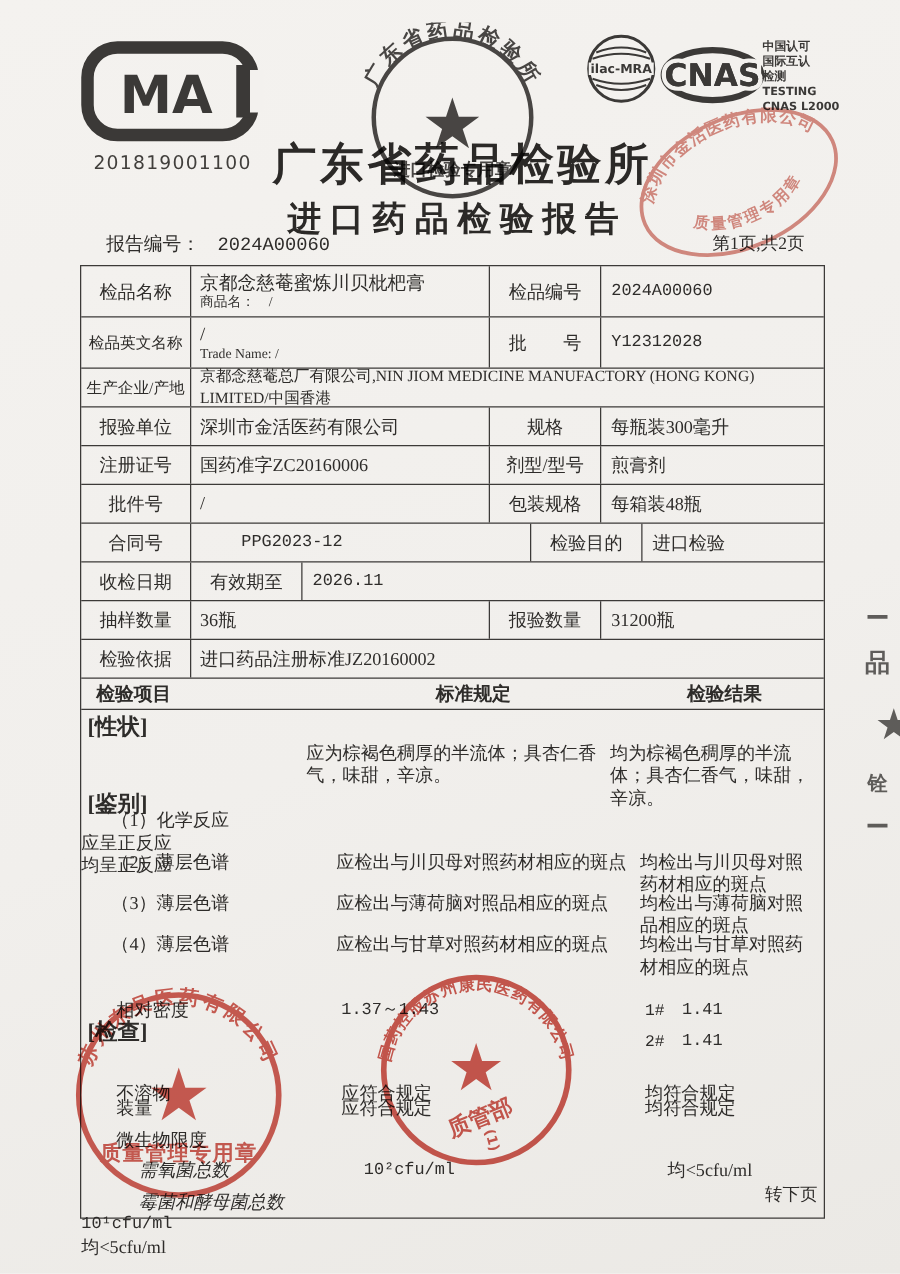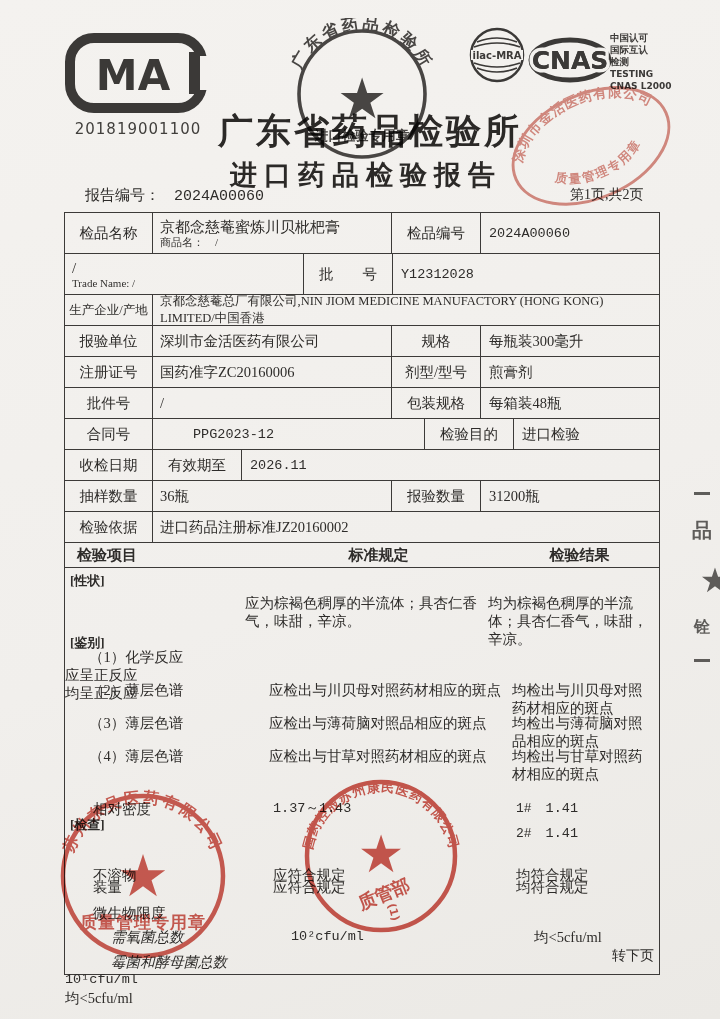--- a/index.html
+++ b/index.html
@@ -67,21 +67,21 @@
   .rhead .c-item{width:180px;padding-left:12px;}
   .rhead .c-std{width:243px;text-align:center;}
   .rhead .c-res{flex:1;text-align:center;}
 
   
   #results{position:relative;height:406px;}
   .rrow{position:absolute;left:0;right:0;display:flex;font-size:14.5px;line-height:18px;}
   .rrow .c-item{width:180px;flex-shrink:0;}
   .rrow .c-std{width:243px;flex-shrink:0;}
   .rrow .c-res{flex:1;padding-right:4px;}
-  .sec{font-weight:bold;font-size:13px;}
+  .sec{font-weight:bold;font-size:18px;}
   .ind1{padding-left:5px;}
   .ind2{padding-left:24px;}
   .ind3{padding-left:28px;}
   .ind4{padding-left:46px;font-style:italic;}
   .dens{display:flex;gap:14px;}
   .dens .hash{font-family:"Liberation Mono","DejaVu Sans Mono",monospace;font-size:13px;}
   .gap26{margin-top:7px;}
 
   #footer-next{left:612px;top:947px;font-size:14px;z-index:6;}
 
@@ -201,20 +201,21 @@
     <div class="cl">检品名称</div>
     <div class="cv">
       <div class="vmain">京都念慈菴蜜炼川贝枇杷膏</div>
       <div class="sub">商品名：　/</div>
     </div>
     <div class="cl2">检品编号</div>
     <div class="cv2 valnum">2024A00060</div>
   </div>
 
   <div class="irow h40">
+    <div class="cl small">检品英文名称</div>
     <div class="cv">
       <div class="vmain">/</div>
       <div class="sub">Trade Name: /</div>
     </div>
     <div class="cl2">批　　号</div>
     <div class="cv2 valnum">Y12312028</div>
   </div>
 
   <div class="irow h30">
     <div class="cl small">生产企业/产地</div>

